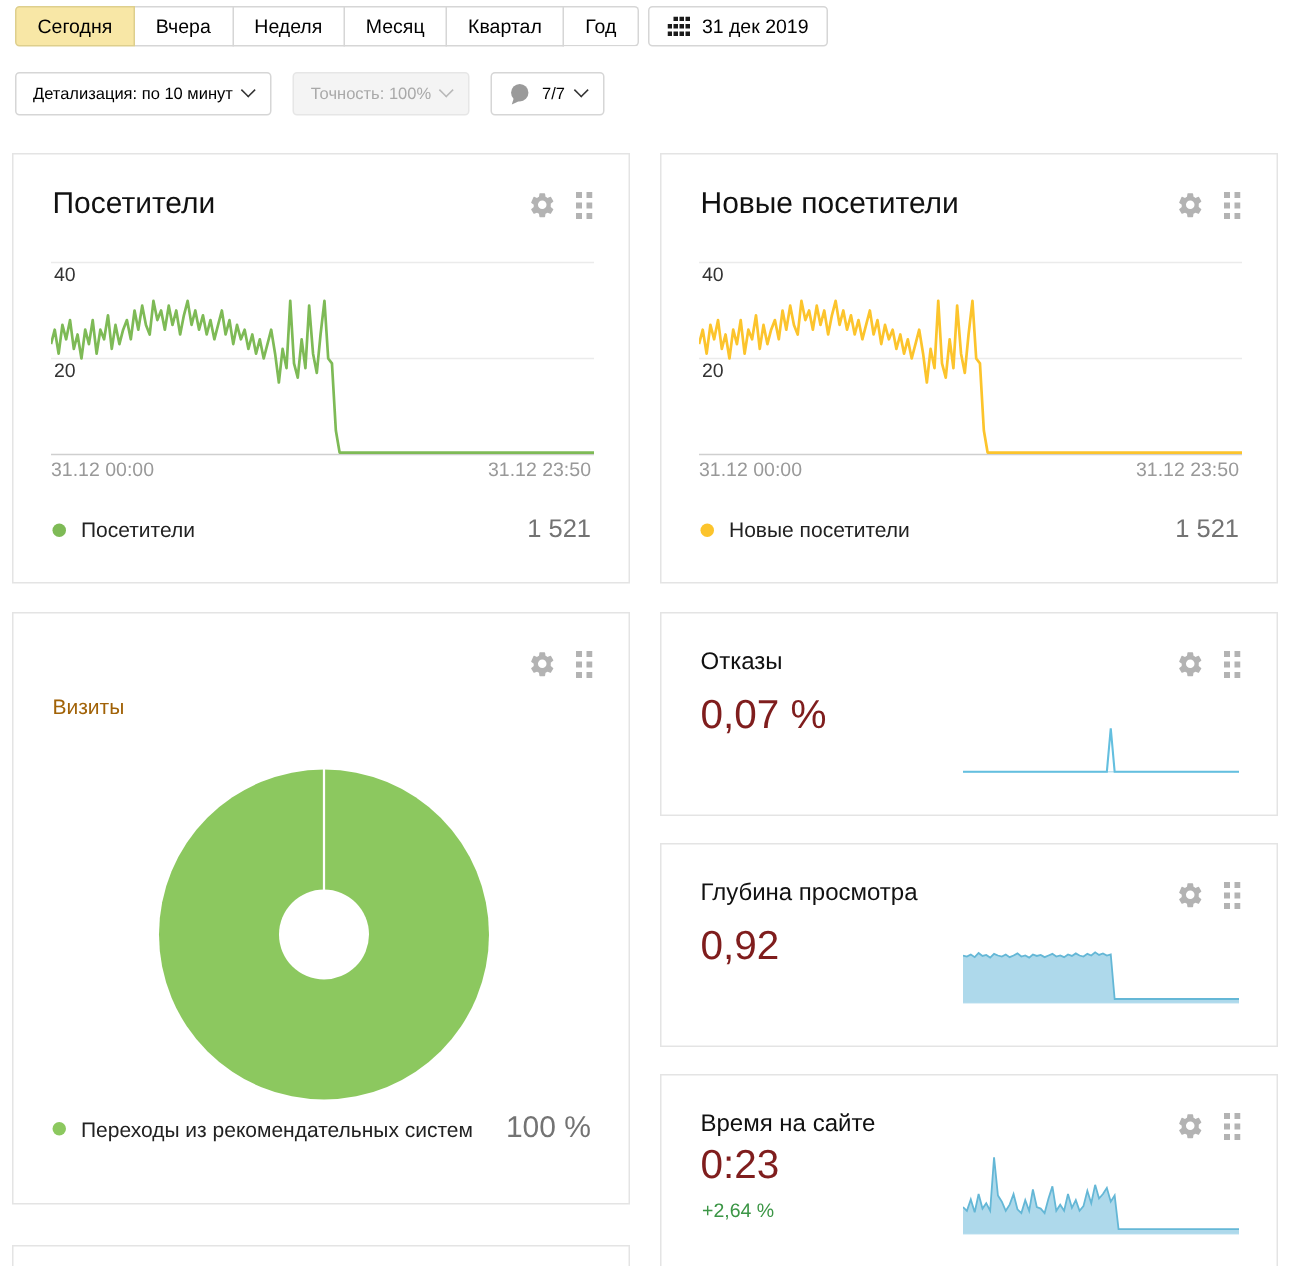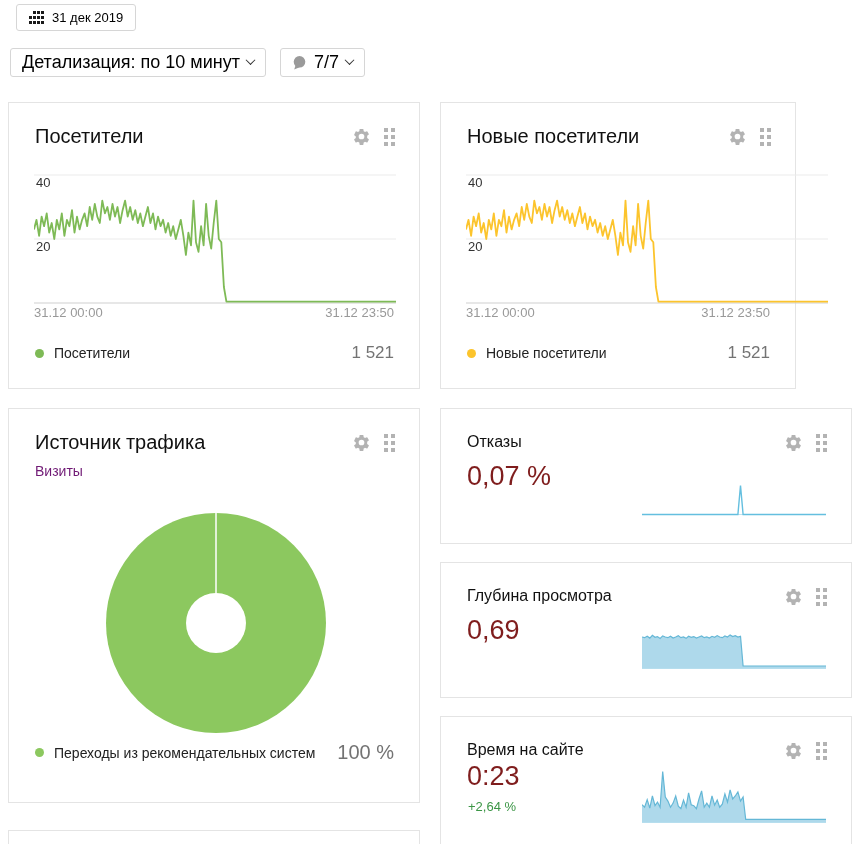--- a/index.html
+++ b/index.html
@@ -21,34 +21,34 @@
   .tab:last-child { border-radius:0 3px 3px 0; }
   .tab.selected { background:#f8e7a6; border:1px solid #decf8d; }
   .date-btn {
     margin-left:6px; height:27px; padding:0 12px; display:flex; align-items:center; gap:8px;
     border:1px solid #d6d6d6; border-radius:3px; background:#fff; font-size:13px; cursor:pointer;
   }
 
   .toolbar-row2 { position:absolute; left:10px; top:48px; display:flex; gap:14px; }
   .dd {
     height:29px; padding:0 11px; display:flex; align-items:center; gap:7px;
-    border:1px solid #d6d6d6; border-radius:3px; background:#fff; font-size:18px; cursor:pointer;
+    border:1px solid #d6d6d6; border-radius:3px; background:#fff; font-size:11px; cursor:pointer;
   }
   .dd.disabled { background:#f4f4f4; border-color:#e6e6e6; color:#a9a9a9; cursor:default; }
   .chev {
     width:7px; height:7px; flex:none;
     border-right:1.6px solid currentColor; border-bottom:1.6px solid currentColor;
     transform:rotate(45deg) translate(-1px,-1px); margin-top:-3px; opacity:.8;
   }
 
   
   .card { position:absolute; background:#fff; border:1px solid #e4e4e4; }
   .card-title { position:absolute; top:22px; left:26px; font-size:20px; color:#111; }
   .card-title.small { font-size:16px; top:24px; }
-  .card-subtitle { position:absolute; top:54px; left:26px; font-size:14px; color:#701a75; }
+  .card-subtitle { position:absolute; top:54px; left:26px; font-size:14px; color:#a16207; }
   .card-icons { position:absolute; top:24px; right:24px; display:flex; gap:13px; align-items:center; }
   .icon-btn { cursor:pointer; display:flex; }
 
   .bigchart { position:absolute; left:25px; top:64px; width:362px; height:140px; }
   .ytick { position:absolute; font-size:13px; color:#333; left:2px; }
   .ytick-top { top:72px; } .ytick-mid { top:136px; }
   .ytick { left:27px; }
   .xlabels {
     position:absolute; left:25px; right:25px; top:202px;
     display:flex; justify-content:space-between; font-size:13px; color:#999;
@@ -69,20 +69,28 @@
   .spark { position:absolute; right:25px; bottom:27px; width:184px; }
   .spark svg { display:block; }
 
   .partial-card { position:absolute; left:8px; top:830px; width:412px; height:60px;
     background:#fff; border:1px solid #e4e4e4; }
 </style>
 </head>
 <body>
 
 <div class="toolbar-row1">
+  <div class="tab-group" id="tab-group">
+      <div class="tab selected">Сегодня</div>
+      <div class="tab">Вчера</div>
+      <div class="tab">Неделя</div>
+      <div class="tab">Месяц</div>
+      <div class="tab">Квартал</div>
+      <div class="tab">Год</div>
+    </div>
   <div class="date-btn">
     <svg width="15" height="13" viewBox="0 0 15 13">
       <g fill="#1a1a1a">
         <rect x="4" y="0" width="3" height="3"></rect>
           <rect x="8" y="0" width="3" height="3"></rect>
           <rect x="12" y="0" width="3" height="3"></rect>
         <rect x="0" y="5" width="3" height="3"></rect>
           <rect x="4" y="5" width="3" height="3"></rect>
           <rect x="8" y="5" width="3" height="3"></rect>
           <rect x="12" y="5" width="3" height="3"></rect>
@@ -94,20 +102,24 @@
     </svg>
     <span>31 дек 2019</span>
   </div>
 </div>
 
 <div class="toolbar-row2">
   <div class="dd">
     <span>Детализация: по 10 минут</span>
     <span class="chev"></span>
   </div>
+  <div class="dd disabled">
+    <span>Точность: 100%</span>
+    <span class="chev"></span>
+  </div>
   <div class="dd">
     <svg width="15" height="15" viewBox="0 0 15 15">
       <circle cx="7.5" cy="6.8" r="5.8" fill="#9a9a9a"></circle>
       <path d="M3.5,10.5 L2.2,14.6 L7.6,12.2 Z" fill="#9a9a9a"></path>
     </svg>
     <span>7/7</span>
     <span class="chev"></span>
   </div>
 </div>
 
@@ -142,21 +154,21 @@
     <span>31.12 00:00</span>
     <span>31.12 23:50</span>
   </div>
   <div class="legend-row">
     <span class="legend-dot" style="background: rgb(126, 186, 86);"></span>
     <span class="legend-label">Посетители</span>
     <span class="legend-value">1 521</span>
   </div>
 </div>
 
-<div class="card" style="left:440px; top:102px; width:356px; height:287px;">
+<div class="card" style="left:440px; top:102px; width:412px; height:287px;">
   <div class="card-title">Новые посетители</div>
   <div class="card-icons">
     <span class="icon-btn gear">
         <svg width="19" height="19" viewBox="0 0 24 24">
           <path d="M19.14 12.94c.04-.3.06-.61.06-.94 0-.32-.02-.64-.07-.94l2.03-1.58a.49.49 0 0 0 .12-.61l-1.92-3.32a.49.49 0 0 0-.59-.22l-2.39.96c-.5-.38-1.03-.7-1.62-.94l-.36-2.54a.48.48 0 0 0-.48-.41h-3.84c-.24 0-.43.17-.47.41l-.36 2.54c-.59.24-1.13.57-1.62.94l-2.39-.96a.49.49 0 0 0-.59.22L2.74 9.87c-.12.21-.08.47.12.61l2.03 1.58c-.05.3-.09.63-.09.94s.02.64.07.94l-2.03 1.58a.49.49 0 0 0-.12.61l1.92 3.32c.12.22.37.29.59.22l2.39-.96c.5.38 1.03.7 1.62.94l.36 2.54c.05.24.24.41.48.41h3.84c.24 0 .44-.17.47-.41l.36-2.54c.59-.24 1.13-.56 1.62-.94l2.39.96c.22.08.47 0 .59-.22l1.92-3.32c.12-.22.07-.47-.12-.61l-2.01-1.58zM12 15.6A3.6 3.6 0 1 1 12 8.4a3.6 3.6 0 0 1 0 7.2z" fill="#b3b3b3"></path>
         </svg>
       </span>
     <span class="icon-btn drag">
         <svg width="11" height="18" viewBox="0 0 11 18">
           <rect x="0" y="0" width="4" height="4" fill="#b3b3b3"></rect>
@@ -181,21 +193,20 @@
     <span>31.12 23:50</span>
   </div>
   <div class="legend-row">
     <span class="legend-dot" style="background: rgb(252, 196, 44);"></span>
     <span class="legend-label">Новые посетители</span>
     <span class="legend-value">1 521</span>
   </div>
 </div>
 
 <div class="card" style="left:8px; top:408px; width:412px; height:395px;">
-  <div class="card-title">Источник трафика</div>
   <div class="card-subtitle">Визиты</div>
   <div class="card-icons">
     <span class="icon-btn gear">
         <svg width="19" height="19" viewBox="0 0 24 24">
           <path d="M19.14 12.94c.04-.3.06-.61.06-.94 0-.32-.02-.64-.07-.94l2.03-1.58a.49.49 0 0 0 .12-.61l-1.92-3.32a.49.49 0 0 0-.59-.22l-2.39.96c-.5-.38-1.03-.7-1.62-.94l-.36-2.54a.48.48 0 0 0-.48-.41h-3.84c-.24 0-.43.17-.47.41l-.36 2.54c-.59.24-1.13.57-1.62.94l-2.39-.96a.49.49 0 0 0-.59.22L2.74 9.87c-.12.21-.08.47.12.61l2.03 1.58c-.05.3-.09.63-.09.94s.02.64.07.94l-2.03 1.58a.49.49 0 0 0-.12.61l1.92 3.32c.12.22.37.29.59.22l2.39-.96c.5.38 1.03.7 1.62.94l.36 2.54c.05.24.24.41.48.41h3.84c.24 0 .44-.17.47-.41l.36-2.54c.59-.24 1.13-.56 1.62-.94l2.39.96c.22.08.47 0 .59-.22l1.92-3.32c.12-.22.07-.47-.12-.61l-2.01-1.58zM12 15.6A3.6 3.6 0 1 1 12 8.4a3.6 3.6 0 0 1 0 7.2z" fill="#b3b3b3"></path>
         </svg>
       </span>
     <span class="icon-btn drag">
         <svg width="11" height="18" viewBox="0 0 11 18">
           <rect x="0" y="0" width="4" height="4" fill="#b3b3b3"></rect>
@@ -259,21 +270,21 @@
         <svg width="11" height="18" viewBox="0 0 11 18">
           <rect x="0" y="0" width="4" height="4" fill="#b3b3b3"></rect>
           <rect x="7" y="0" width="4" height="4" fill="#b3b3b3"></rect>
           <rect x="0" y="7" width="4" height="4" fill="#b3b3b3"></rect>
           <rect x="7" y="7" width="4" height="4" fill="#b3b3b3"></rect>
           <rect x="0" y="14" width="4" height="4" fill="#b3b3b3"></rect>
           <rect x="7" y="14" width="4" height="4" fill="#b3b3b3"></rect>
         </svg>
       </span>
   </div>
-  <div class="metric-value">0,69</div>
+  <div class="metric-value">0,92</div>
   <div class="spark">
       <svg viewBox="0 0 184 40" width="184" height="40">
         <line x1="0" y1="38.5" x2="184" y2="38.5" stroke="#bfe2f0" stroke-width="1"></line>
         <path d="M0,38.5 L0.0,7.0 L2.6,7.7 L5.2,6.3 L7.8,8.1 L10.4,5.3 L13.0,7.3 L15.5,6.6 L18.1,8.4 L20.7,5.9 L23.3,7.0 L25.9,7.7 L28.5,6.3 L31.1,8.1 L33.7,7.0 L36.3,5.6 L38.9,7.7 L41.5,7.0 L44.1,8.4 L46.6,6.3 L49.2,7.3 L51.8,6.6 L54.4,8.1 L57.0,7.0 L59.6,5.9 L62.2,7.7 L64.8,7.0 L67.4,8.1 L70.0,6.3 L72.6,7.3 L75.2,5.6 L77.7,7.0 L80.3,7.7 L82.9,5.9 L85.5,7.0 L88.1,4.9 L90.7,6.6 L93.3,5.6 L95.9,7.0 L98.5,6.3 L101.1,36.0 L103.7,36.0 L106.3,36.0 L108.8,36.0 L111.4,36.0 L114.0,36.0 L116.6,36.0 L119.2,36.0 L121.8,36.0 L124.4,36.0 L127.0,36.0 L129.6,36.0 L132.2,36.0 L134.8,36.0 L137.4,36.0 L139.9,36.0 L142.5,36.0 L145.1,36.0 L147.7,36.0 L150.3,36.0 L152.9,36.0 L155.5,36.0 L158.1,36.0 L160.7,36.0 L163.3,36.0 L165.9,36.0 L168.5,36.0 L171.0,36.0 L173.6,36.0 L176.2,36.0 L178.8,36.0 L181.4,36.0 L184.0,36.0 L184,38.5 Z" fill="#aed9eb" stroke="none"></path>
         <polyline points="0.0,7.0 2.6,7.7 5.2,6.3 7.8,8.1 10.4,5.3 13.0,7.3 15.5,6.6 18.1,8.4 20.7,5.9 23.3,7.0 25.9,7.7 28.5,6.3 31.1,8.1 33.7,7.0 36.3,5.6 38.9,7.7 41.5,7.0 44.1,8.4 46.6,6.3 49.2,7.3 51.8,6.6 54.4,8.1 57.0,7.0 59.6,5.9 62.2,7.7 64.8,7.0 67.4,8.1 70.0,6.3 72.6,7.3 75.2,5.6 77.7,7.0 80.3,7.7 82.9,5.9 85.5,7.0 88.1,4.9 90.7,6.6 93.3,5.6 95.9,7.0 98.5,6.3 101.1,36.0 103.7,36.0 106.3,36.0 108.8,36.0 111.4,36.0 114.0,36.0 116.6,36.0 119.2,36.0 121.8,36.0 124.4,36.0 127.0,36.0 129.6,36.0 132.2,36.0 134.8,36.0 137.4,36.0 139.9,36.0 142.5,36.0 145.1,36.0 147.7,36.0 150.3,36.0 152.9,36.0 155.5,36.0 158.1,36.0 160.7,36.0 163.3,36.0 165.9,36.0 168.5,36.0 171.0,36.0 173.6,36.0 176.2,36.0 178.8,36.0 181.4,36.0 184.0,36.0" fill="none" stroke="#64b7d6" stroke-width="1.2"></polyline>
       </svg>
     </div>
 </div>
 
 <div class="card" style="left:440px; top:716px; width:412px; height:136px;">

